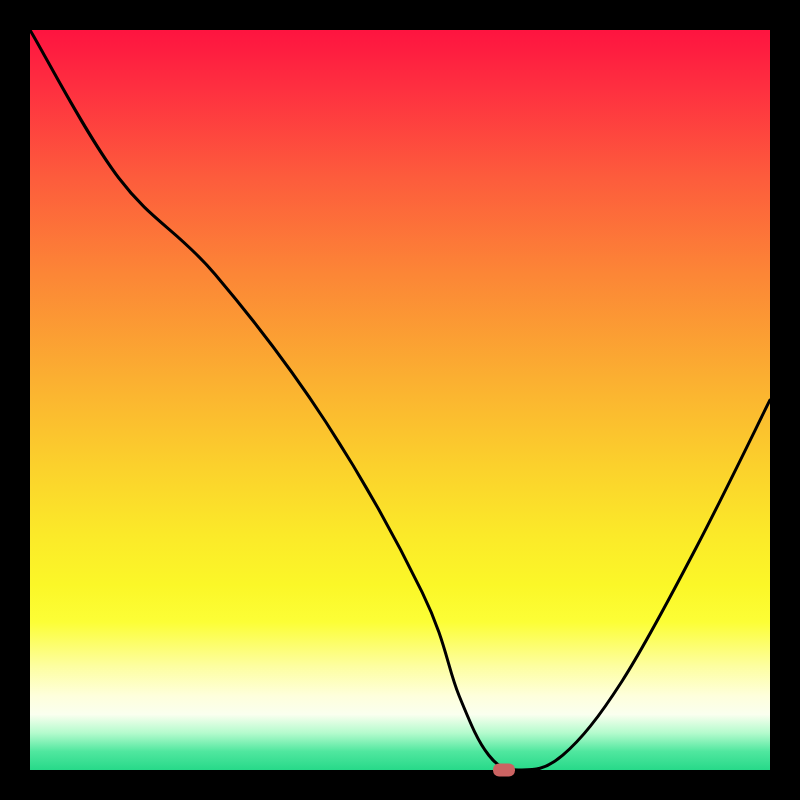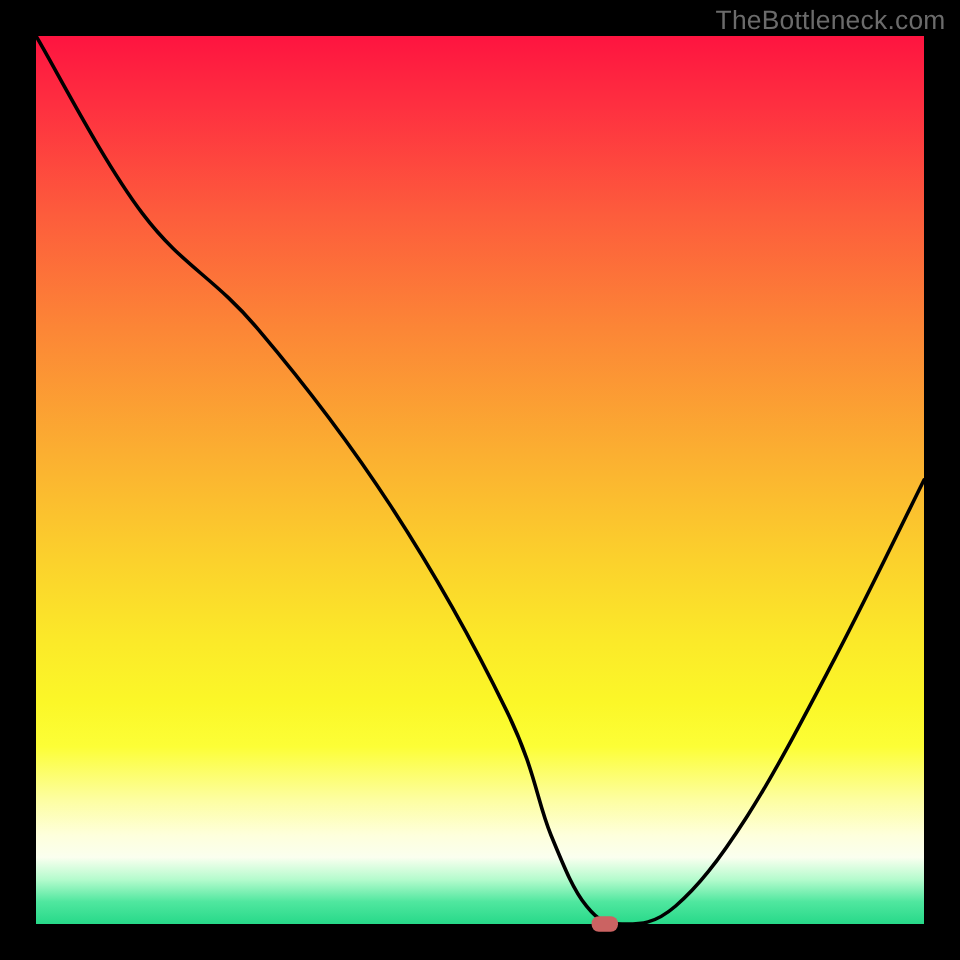--- a/index.html
+++ b/index.html
@@ -73,21 +73,20 @@
     border-radius: 6px;
     background: #cb6362;
     transform: translate(-50%, -50%);
   }
 </style>
 </head>
 <body>
 
 <div class="frame">
 
-  <span class="watermark">TheBottleneck.com</span>
 
   <div class="plot-area">
     <div class="gradient-bg"></div>
 
     <svg class="curve-svg" viewBox="0 0 740 740" preserveAspectRatio="none">
       <path id="curve-path" fill="none" stroke="#000" stroke-width="3" stroke-linecap="round" stroke-linejoin="round" d="M 0.0 0.0 C 16.0 26.6, 55.5 104.0, 88.8 148.0 C 122.1 192.0, 147.7 200.2, 185.0 244.2 C 222.3 288.2, 258.7 334.9, 296.0 392.2 C 333.3 449.5, 368.2 513.1, 392.2 562.4 C 416.2 611.7, 417.2 636.7, 429.2 666.0 C 441.2 695.3, 448.1 711.9, 458.8 725.2 C 469.5 738.5, 475.1 740.0, 488.4 740.0 C 501.7 740.0, 514.2 741.2, 532.8 725.2 C 551.4 709.2, 568.0 688.5, 592.0 651.2 C 616.0 613.9, 639.4 568.6, 666.0 518.0 C 692.6 467.4, 726.7 396.6, 740.0 370.0"></path>
     </svg>
 
     <div class="marker" id="marker" style="left: 473.6px; top: 740px; background: rgb(203, 99, 98);"></div>
   </div>

